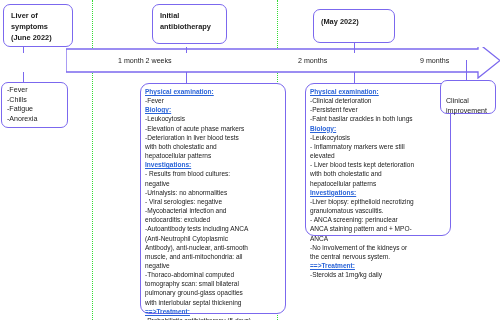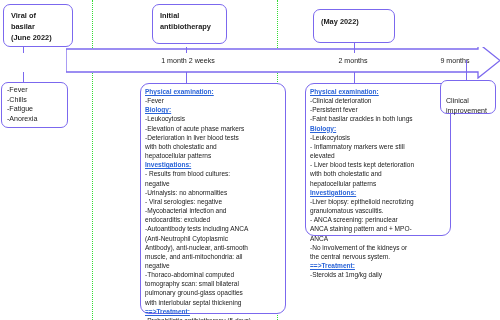--- a/index.html
+++ b/index.html
@@ -81,21 +81,21 @@
     left: 66px;
     top: 47px;
     width: 434px;
     height: 32px;
   }
   .tl-label {
     position: absolute;
     top: 57px;
     font-size: 7.1px;
     color: #1a1a1a;
-    text-align: center;
+    text-align: left;
     white-space: nowrap;
   }
 
   
   .stem {
     position: absolute;
     width: 0;
     border-left: 1.1px solid #7b68ee;
   }
 </style>
@@ -109,22 +109,22 @@
 
   <svg id="timeline" viewBox="0 0 434 32" preserveAspectRatio="none">
     <path d="M0,2 L412,2 L412,-4 L434,13.5 L412,31 L412,25 L0,25 Z" fill="#ffffff" stroke="#7b68ee" stroke-width="1.3"></path>
   </svg>
 
   <div class="tl-label" style="left:118px; width:140px;">1 month 2 weeks</div>
   <div class="tl-label" style="left:298px; width:110px;">2 months</div>
   <div class="tl-label" style="left:420px; width:70px;">9 months</div>
 
   <div class="box evt-box" style="left:3px; top:4px; width:70px; height:43px;">
-    <span class="line">Viral of</span>
-    <span class="line">basilar</span>
+    <span class="line">Liver of</span>
+    <span class="line">symptoms</span>
     <span class="line">(June 2022)</span>
   </div>
 
   <div class="box evt-box" style="left:152px; top:4px; width:75px; height:40px;">
     <span class="line">Initial</span>
     <span class="line">antibiotherapy</span>
   </div>
 
   <div class="box evt-box" style="left:313px; top:9px; width:82px; height:34px; padding-top:6px;">
     <span class="line">(May 2022)</span>

